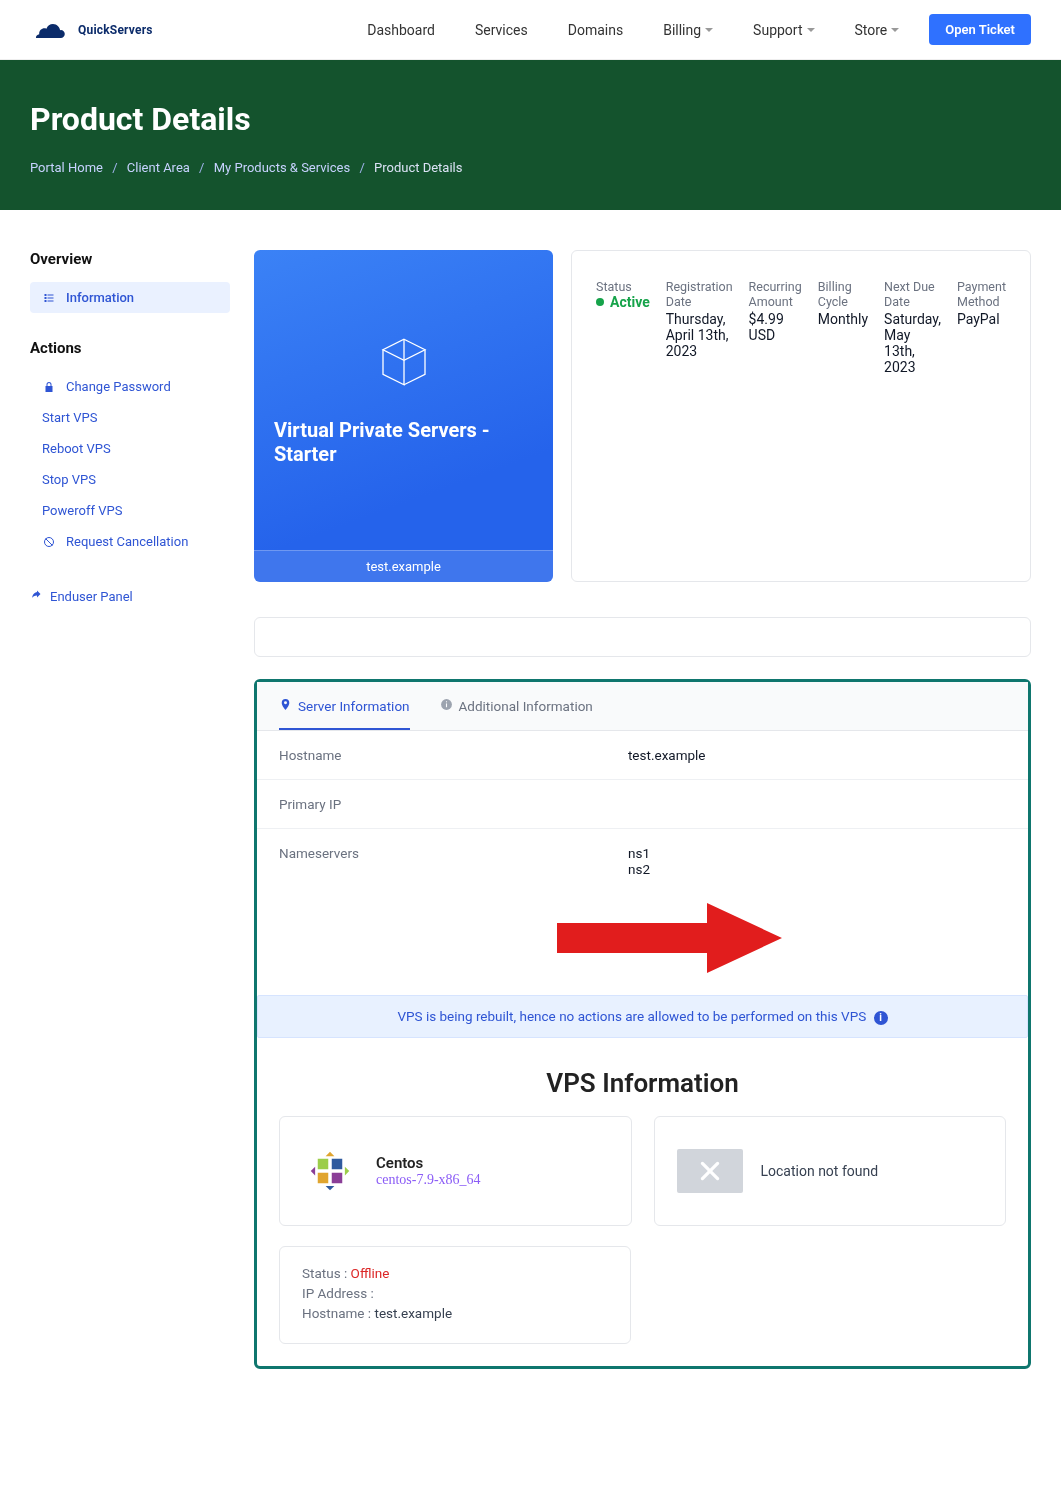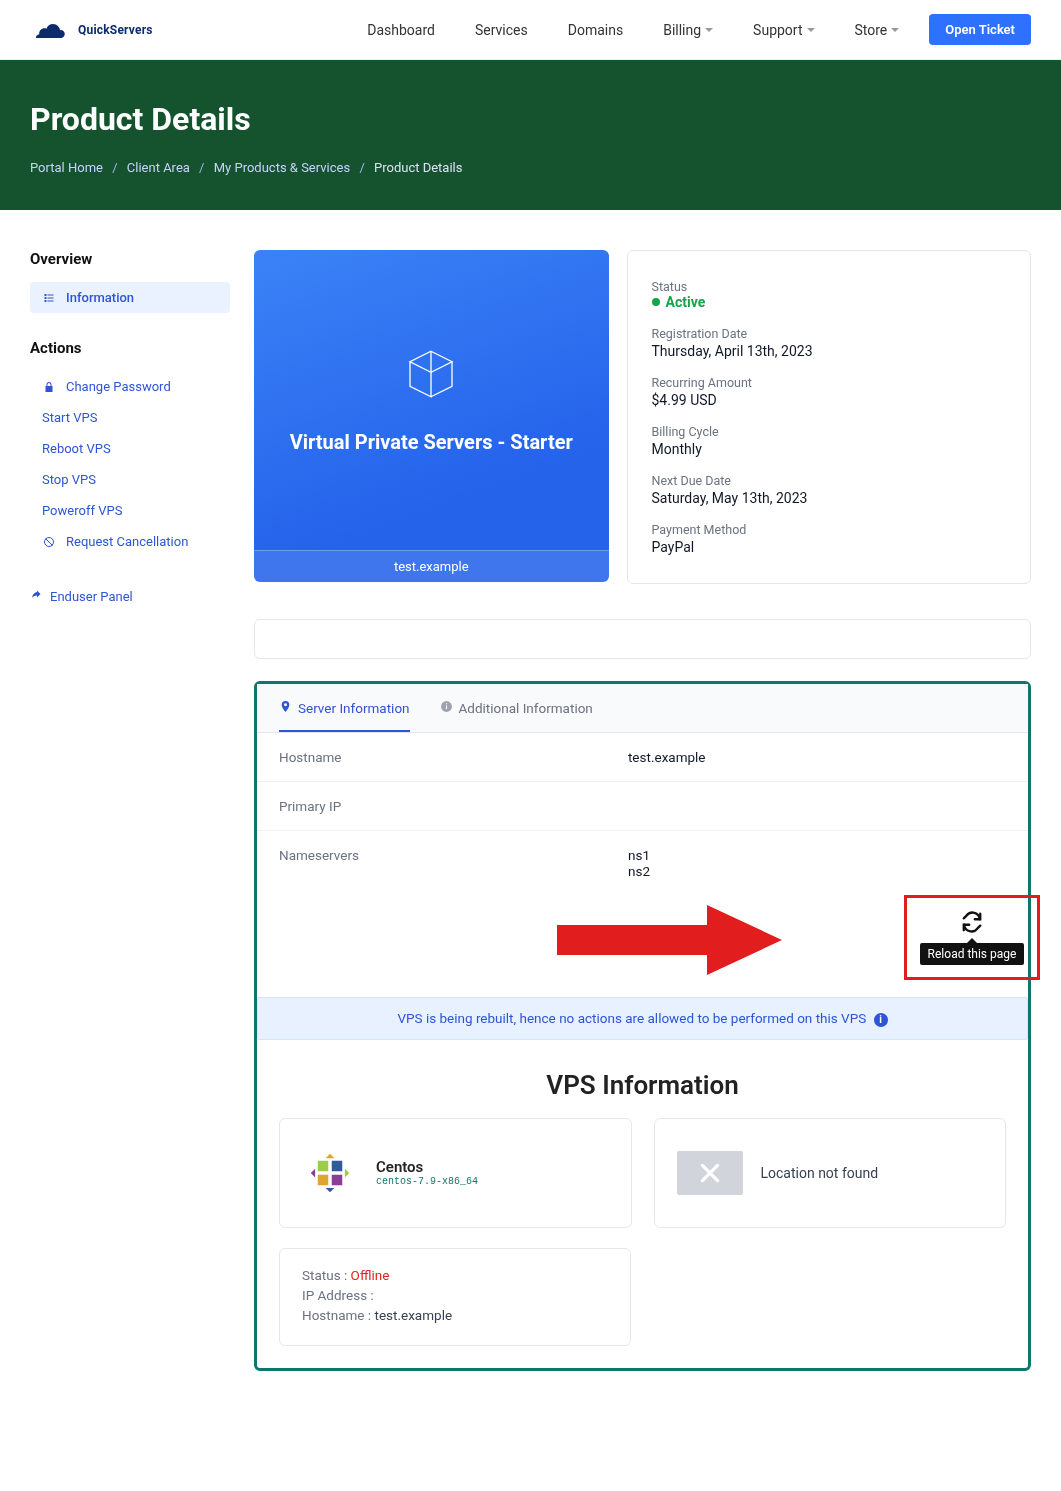--- a/index.html
+++ b/index.html
@@ -68,21 +68,21 @@
     height: 332px;
   }
   .product-card .body { flex:1; display:flex; flex-direction:column; align-items:center; justify-content:center; gap:24px; padding:20px;}
   .product-card .cube-icon svg { width:56px; height:56px; stroke:#fff; }
   .product-card .name { font-size:20px; font-weight:700; }
   .product-card .footer { background: rgba(255,255,255,.12); text-align:center; padding:8px 0; font-size:13px; border-top: 1px solid rgba(255,255,255,.25); }
 
   .info-card {
     flex:1;
     border:1px solid #e5e7eb; border-radius:6px; padding:28px 24px;
-    display:flex; flex-direction:column; gap:16px;
+    display:flex; flex-direction:row; gap:16px;
   }
   .info-card .label { font-size:12.5px; color:#6b7280; }
   .info-card .value { font-size:14px; color:#111827; margin-top:2px; }
   .status-pill { display:flex; align-items:center; gap:6px; color:#16a34a; font-size:14px;font-weight:bold; }
   .status-dot { width:8px; height:8px; background:#16a34a; border-radius:50%; }
 
   .spacer-box { border:1px solid #e5e7eb; border-radius:6px; height:40px; margin-top:35px; }
 
   
   .tabs-box { border:3px solid #0f766e; border-radius:6px; margin-top:22px; background:#fff; }
@@ -123,21 +123,21 @@
 
   .vps-title { text-align:center; font-size:26px; font-weight:600; color:#222; margin: 30px 0 18px; }
 
   .two-cards { display:flex; gap:22px; padding: 0 0 20px; }
   .card {
     flex:1; border:1px solid #e5e7eb; border-radius:6px; padding:22px; display:flex; align-items:center; gap:18px;
     min-height: 110px;
   }
   .os-icon { width:56px; height:56px; }
   .os-name { font-size:15px; font-weight:600; color:#222; }
-  .os-slug { font-size:10px; color:#0f766e; font-family: Liberation Mono, monospace; }
+  .os-slug { font-size:14px; color:#8b5cf6; font-family: Liberation Serif, serif; }
   .noimg { width:66px; height:44px; background:#d1d5db; display:flex; align-items:center; justify-content:center; color:#fff; border-radius:2px;}
   .noimg svg { width:26px; height:26px; stroke:#fff; }
 
   .meta-card { border:1px solid #e5e7eb; border-radius:6px; padding:18px 22px; font-size:13.5px; color:#6b7280; width: 48.4%; }
   .meta-card .lab { color:#6b7280; }
   .meta-card .off { color:#dc2626; }
   .meta-card .val { color:#374151; }
   .meta-card .line { margin-bottom:4px; }
 </style>
 </head>
@@ -342,31 +342,20 @@
           <span>ns1</span>
           <span>ns2</span>
         </div>
       </div>
 
       <div class="reload-area">
         <div class="red-arrow">
           <svg viewBox="0 0 225 70">
             <polygon fill="#e11d1d" points="0,20 150,20 150,0 225,35 150,70 150,50 0,50"></polygon>
           </svg>
-        </div>
-        <div class="reload-box">
-          <span style="cursor:pointer;">
-            <svg viewBox="0 0 24 24" fill="none" stroke="#111" stroke-width="2.5" stroke-linecap="round">
-              <path d="M21 3v6h-6"></path>
-              <path d="M3 21v-6h6"></path>
-              <path d="M20.49 9A8 8 0 0 0 6 5.07L3 8"></path>
-              <path d="M3.51 15A8 8 0 0 0 18 18.93L21 16"></path>
-            </svg>
-          </span>
-          <div class="tooltip">Reload this page</div>
         </div>
       </div>
 
       <div class="notice">
         <span>VPS is being rebuilt, hence no actions are allowed to be performed on this VPS</span>
         <span class="info-i">i</span>
       </div>
 
       <div class="vps-title">VPS Information</div>
 

